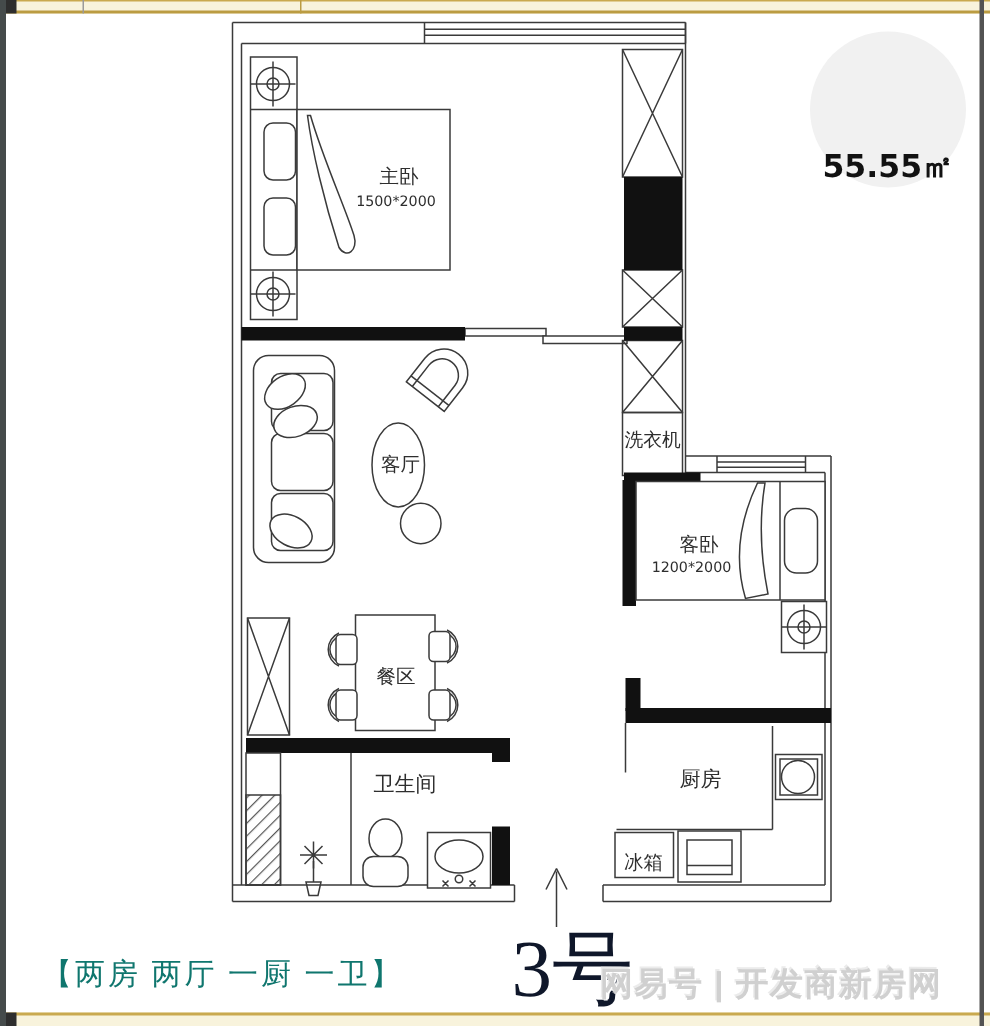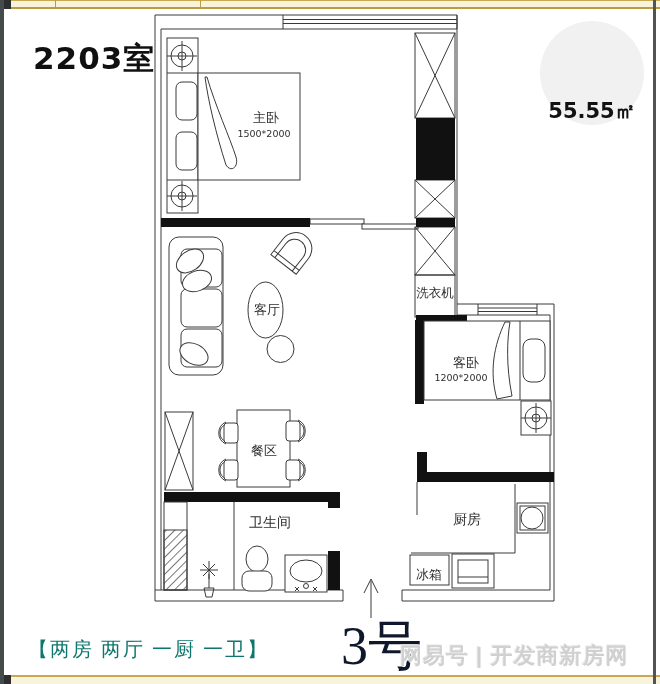--- a/index.html
+++ b/index.html
@@ -40,21 +40,20 @@
 <div class="page">
 
   <div class="top-bar">
     <div class="dark"></div>
     <div class="div1"></div>
     <div class="div2"></div>
   </div>
   <div class="border-left"></div>
   <div class="border-right"></div>
 
-  <div class="unit-label">2203室</div>
 
   <div class="area-badge">
     <span>55.55㎡</span>
   </div>
 
   <svg class="plan" width="660" height="684" viewBox="0 0 660 684">
     <defs>
       <pattern id="hatch" width="6" height="6" patternUnits="userSpaceOnUse" patternTransform="rotate(45)">
         <line x1="0" y1="0" x2="0" y2="6" stroke="#555" stroke-width="1.6"></line>
       </pattern>

